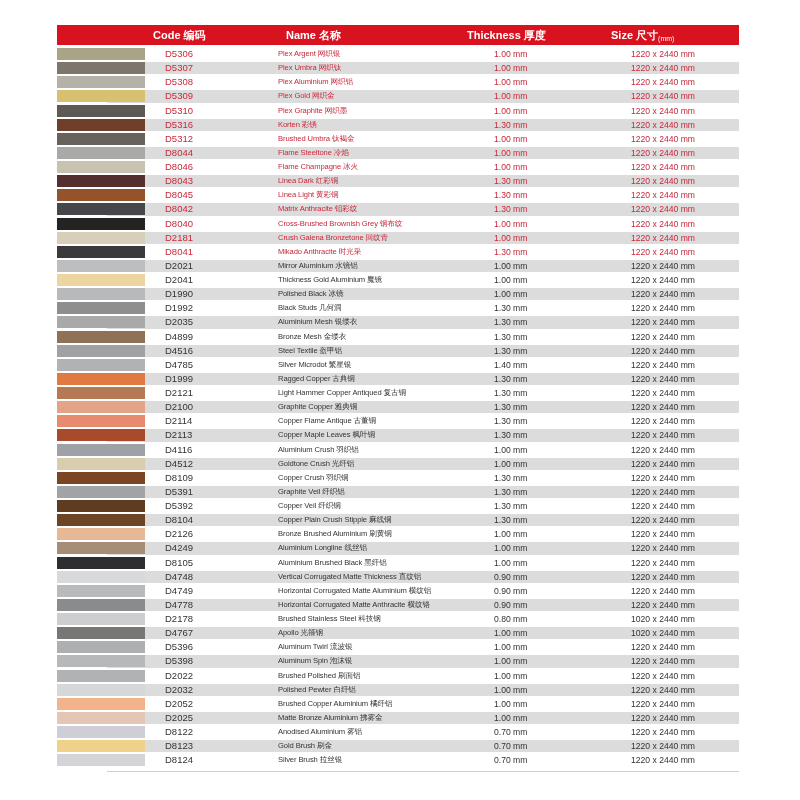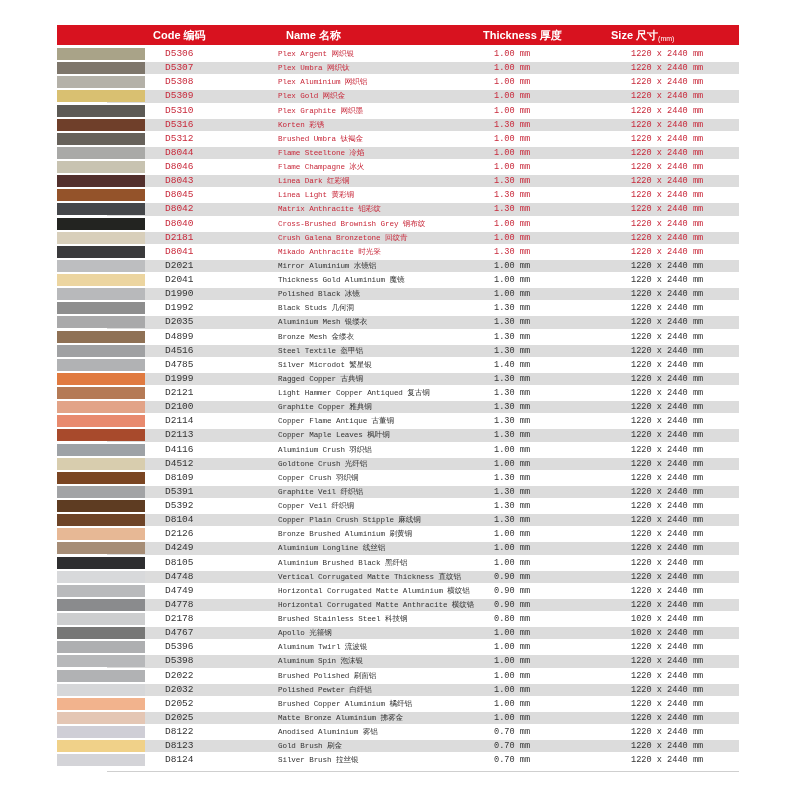--- a/index.html
+++ b/index.html
@@ -2,24 +2,24 @@
 <html><head>
 <meta charset="utf-8">
 <style>
   html, body { margin:0; padding:0; background:#ffffff; }
   body { width:800px; height:800px; position:relative; overflow:hidden; font-family:"Liberation Sans", sans-serif; }
   .sheet { position:absolute; left:57px; top:25px; width:682px; }
   .header { position:relative; height:20px; background:#d8121f; color:#fff; font-weight:bold; font-size:11px; }
   .header span { position:absolute; top:3px; white-space:nowrap; }
   .header .h-code { left:96px; }
   .header .h-name { left:229px; }
-  .header .h-thick { left:426px; }
+  .header .h-thick { left:410px; }
   .header .h-size { left:554px; }
   .header sub { font-size:7px; font-weight:normal; vertical-align:baseline; position:relative; top:2px; }
-  .rows { position:relative; margin-top:2px;font-family:Liberation Mono, monospace; }
+  .rows { position:relative; margin-top:2px; }
   .row { position:relative; height:14.13px; font-size:8.6px; color:#333; }
   .row .band { position:absolute; left:50px; right:0; top:1px; bottom:1px; }
   .row.alt .band { background:#dcdcdc; }
   .row .swatch { position:absolute; left:0; top:1px; width:88px; height:12px; }
   .row .cell { position:absolute; top:1px; white-space:nowrap; line-height:12px; }
   .row .code { left:108px; font-size:9.5px; }
   .row .name { left:221px; font-size:7.6px; letter-spacing:-0.1px; }
   .row .thick { left:437px; font-size:8.6px; }
   .row .size { left:574px; font-size:8.6px; }
   .row.red .cell { color:#c8283a; }

